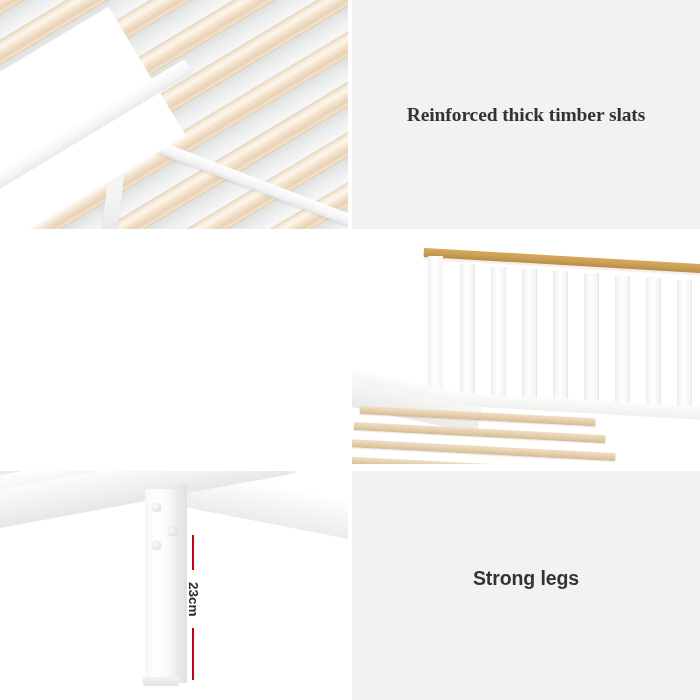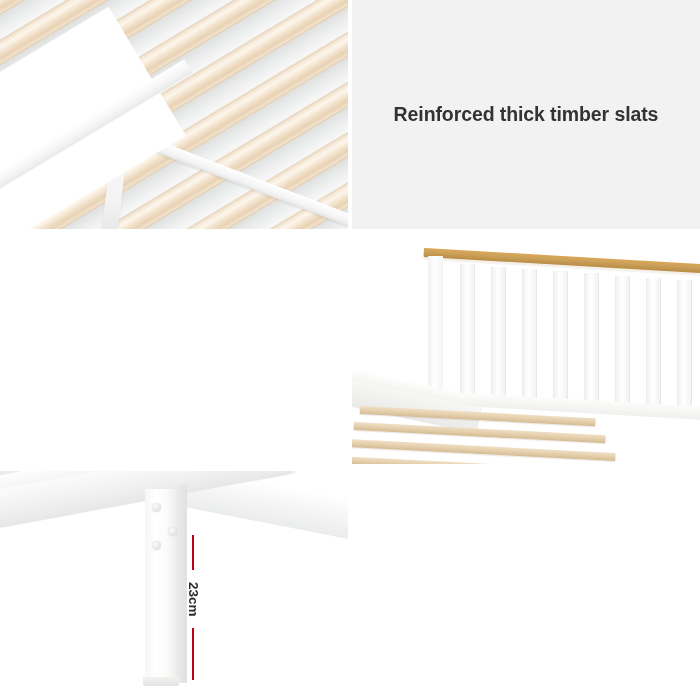--- a/index.html
+++ b/index.html
@@ -19,21 +19,21 @@
     width: 700px;
     height: 700px;
     background: #ffffff;
   }
 
   
   .cell {
     position: absolute;
     overflow: hidden;
   }
-  .c-r0 { top: 0px; height: 229px; }
+  .c-r0 { top: 0px; height: 229px; font-family: Liberation Serif, serif; }
   .c-r1 { top: 236px; height: 228px; }
   .c-r2 { top: 471px; height: 229px; }
   .c-c0 { left: 0px; width: 348px; }
   .c-c1 { left: 352px; width: 348px; }
 
   
   .text-panel {
     background: #f2f2f2;
     display: flex;
     align-items: center;
@@ -410,14 +410,17 @@
       <div class="lg-screw" style="left:152px; top:32px;"></div>
       <div class="lg-screw" style="left:152px; top:70px;"></div>
       <div class="lg-screw" style="left:168px; top:56px;"></div>
     </div>
   </div>
 
   <div class="dim-line dim-line-top"></div>
   <div class="dim-label">23cm</div>
   <div class="dim-line dim-line-bot"></div>
 
+  <div class="cell c-r2 c-c1 text-panel">
+    <div class="panel-caption caption-up">Strong legs</div>
+  </div>
 
 </div>
 
 </body></html>

